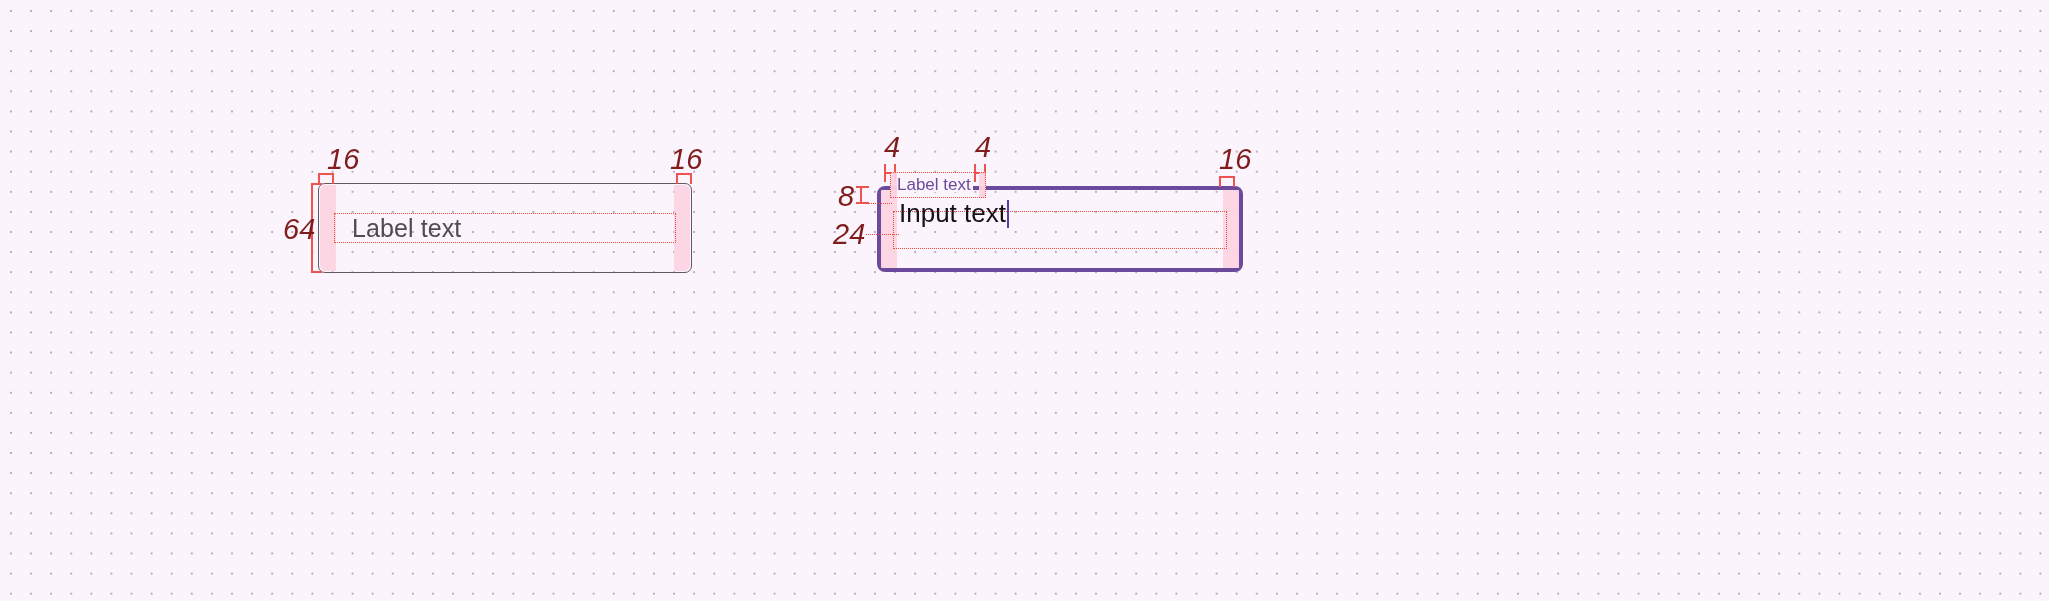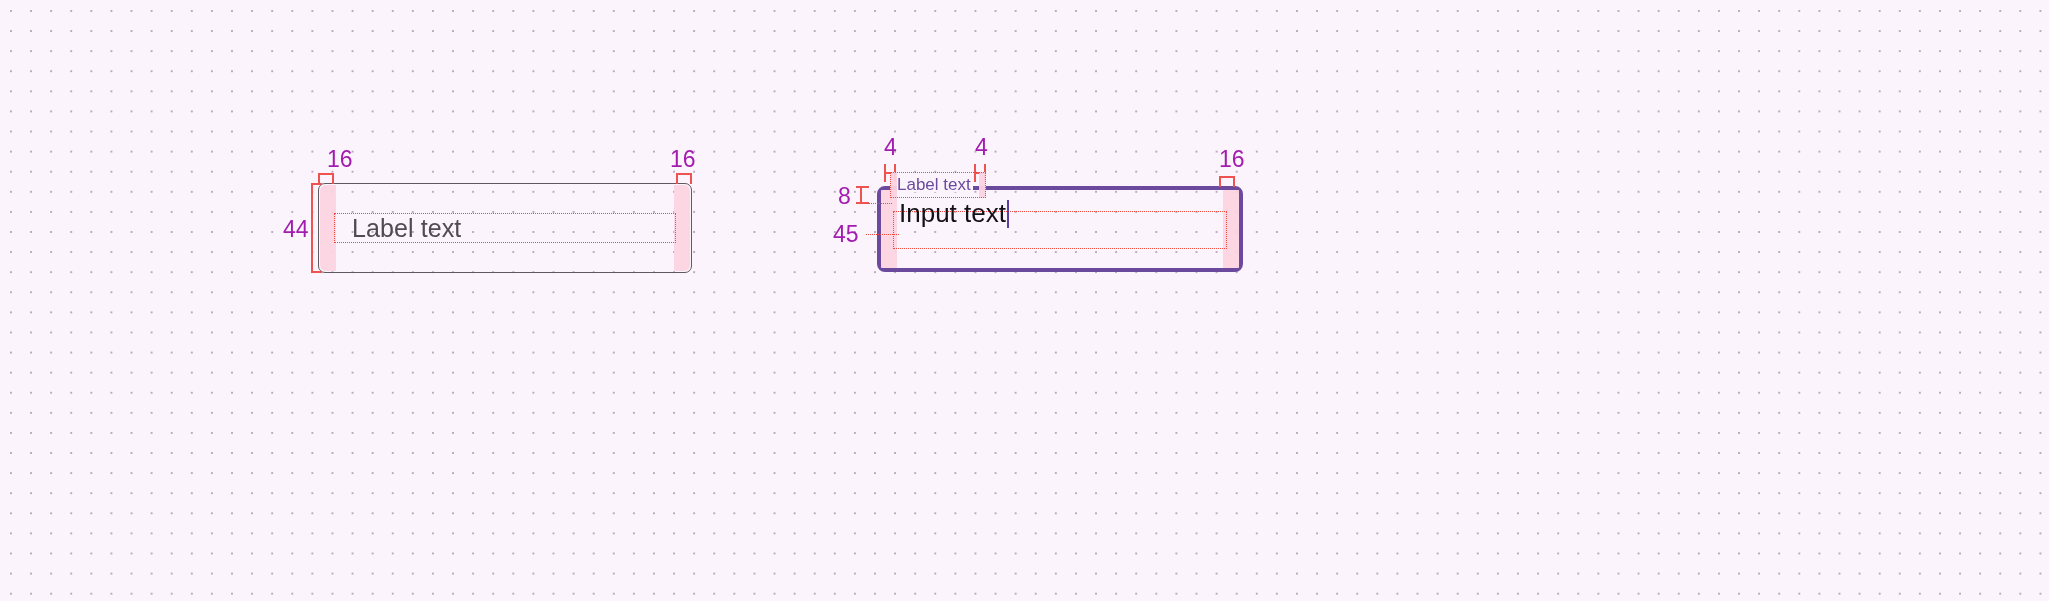--- a/index.html
+++ b/index.html
@@ -74,24 +74,25 @@
     font-size: 25px;
     line-height: 36px;
     color: #4f4b51;
     white-space: nowrap;
     letter-spacing: .1px;
   }
 
   
   .ann-num {
     position: absolute;
-    font-size: 23px;
+    font-size: 29px;
     line-height: 26px;
-    color: #a21caf;
+    color: #7f1d1d;
     white-space: nowrap;
+    font-style: italic;
   }
 
   
   .meas-h {
     position: absolute;
     height: 11px;
     border-top: 2px solid #ef5350;
   }
   .meas-h::before, .meas-h::after {
     content: "";
@@ -287,21 +288,21 @@
   <div class="resting-label">Label text</div>
 </div>
 
 <div class="meas-h" style="left:318px; top:173px; width:16px;"></div>
 <div class="ann-num" style="left:327px; top:146px;">16</div>
 
 <div class="meas-h" style="left:676px; top:173px; width:16px;"></div>
 <div class="ann-num" style="left:670px; top:146px;">16</div>
 
 <div class="meas-v" style="left:311px; top:183px; height:90px;"></div>
-<div class="ann-num" style="left:283px; top:216px;">44</div>
+<div class="ann-num" style="left:283px; top:216px;">64</div>
 
 <div id="spec-right">
 
   <div class="field-focused">
     <div class="label-notch"></div>
   </div>
 
   <div class="pad-swatch-f pad-left-f"></div>
   <div class="pad-swatch-f pad-right-f"></div>
 
@@ -324,17 +325,17 @@
 <div class="meas-hbar" style="left:974px; top:164px;">
     <i></i>
   </div>
 <div class="ann-num" style="left:975px; top:134px;">4</div>
 
 <div class="meas-ibeam" style="left:860px; top:186px; height:18px;"></div>
 <div class="ann-num" style="left:838px; top:183px;">8</div>
 
 <div class="leader-h" style="left:866px; top:203px; width:26px;"></div>
 
-<div class="ann-num" style="left:833px; top:221px;">45</div>
+<div class="ann-num" style="left:833px; top:221px;">24</div>
 <div class="leader-h" style="left:866px; top:234px; width:33px;"></div>
 
 <div class="meas-h" style="left:1219px; top:176px; width:16px;"></div>
 <div class="ann-num" style="left:1219px; top:146px;">16</div>
 
 </body></html>

